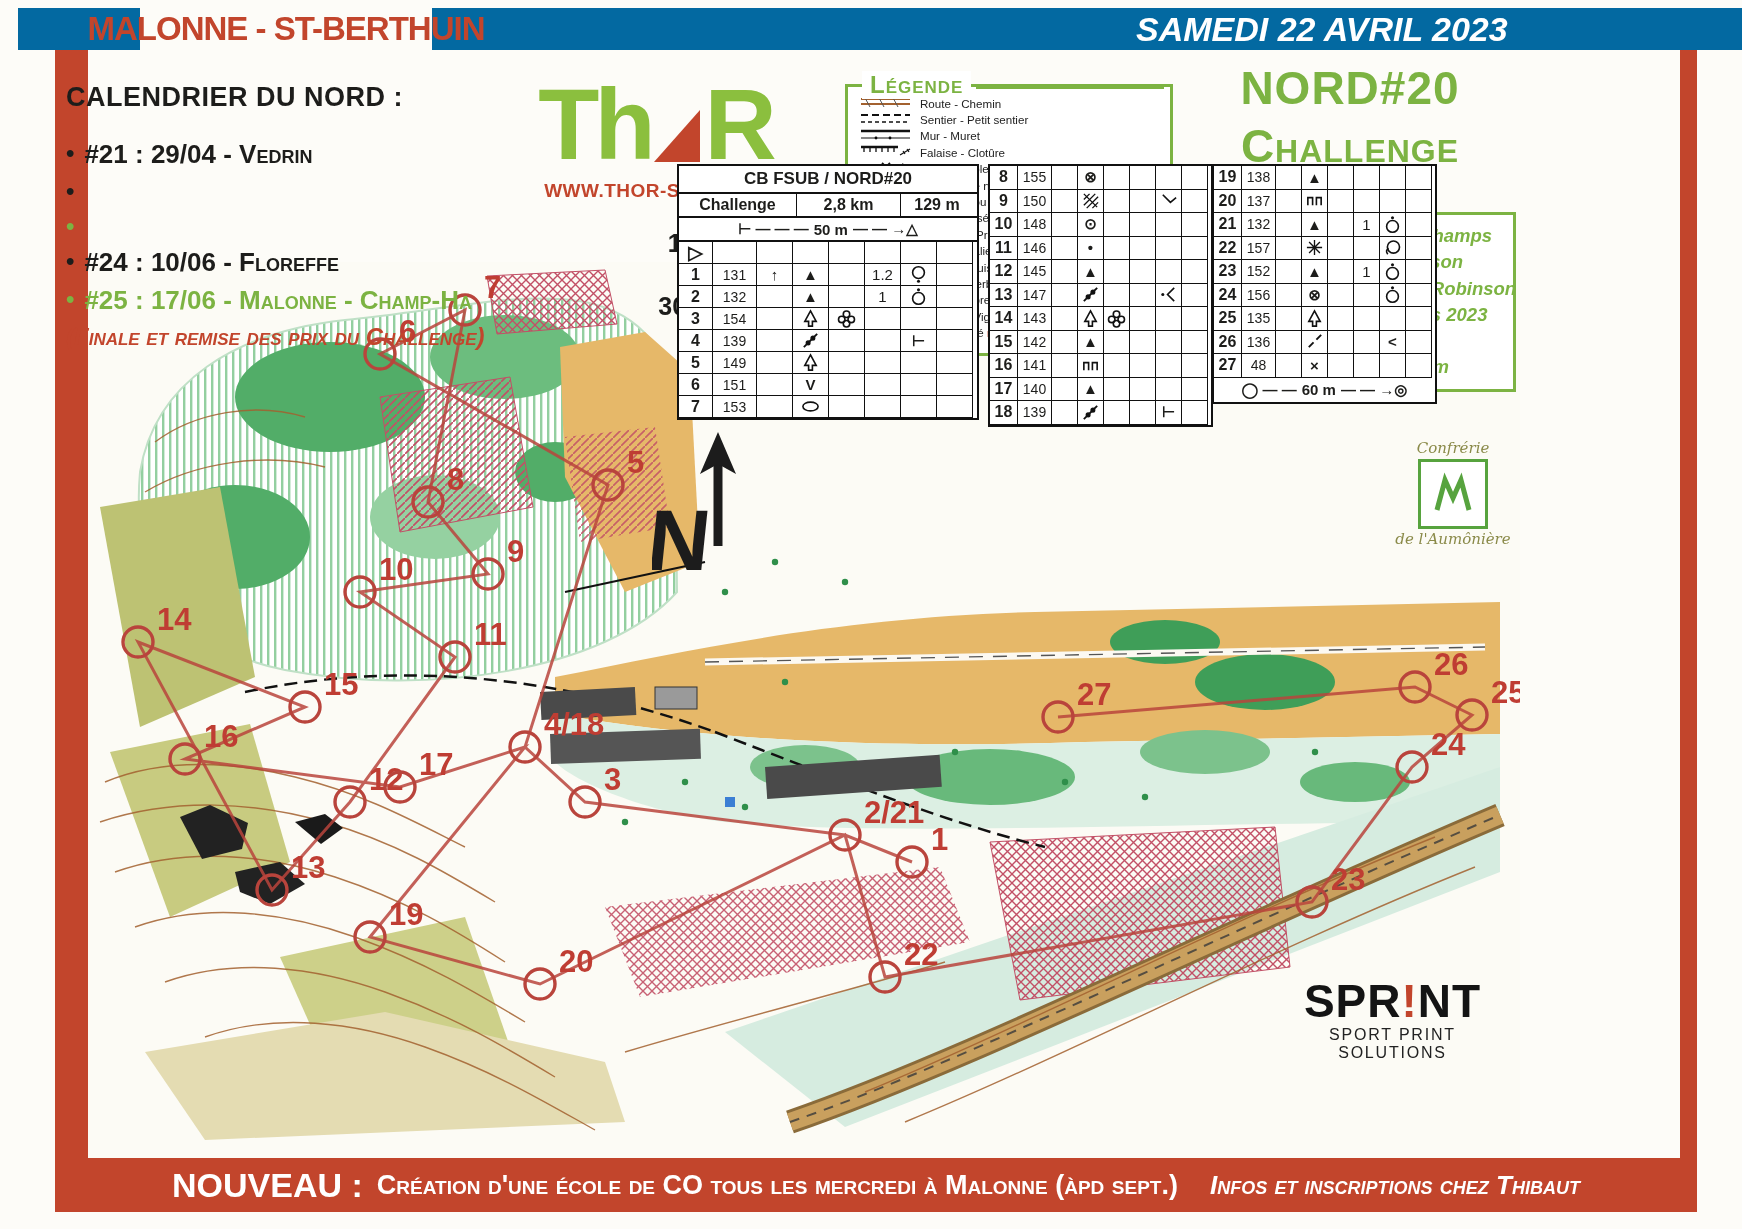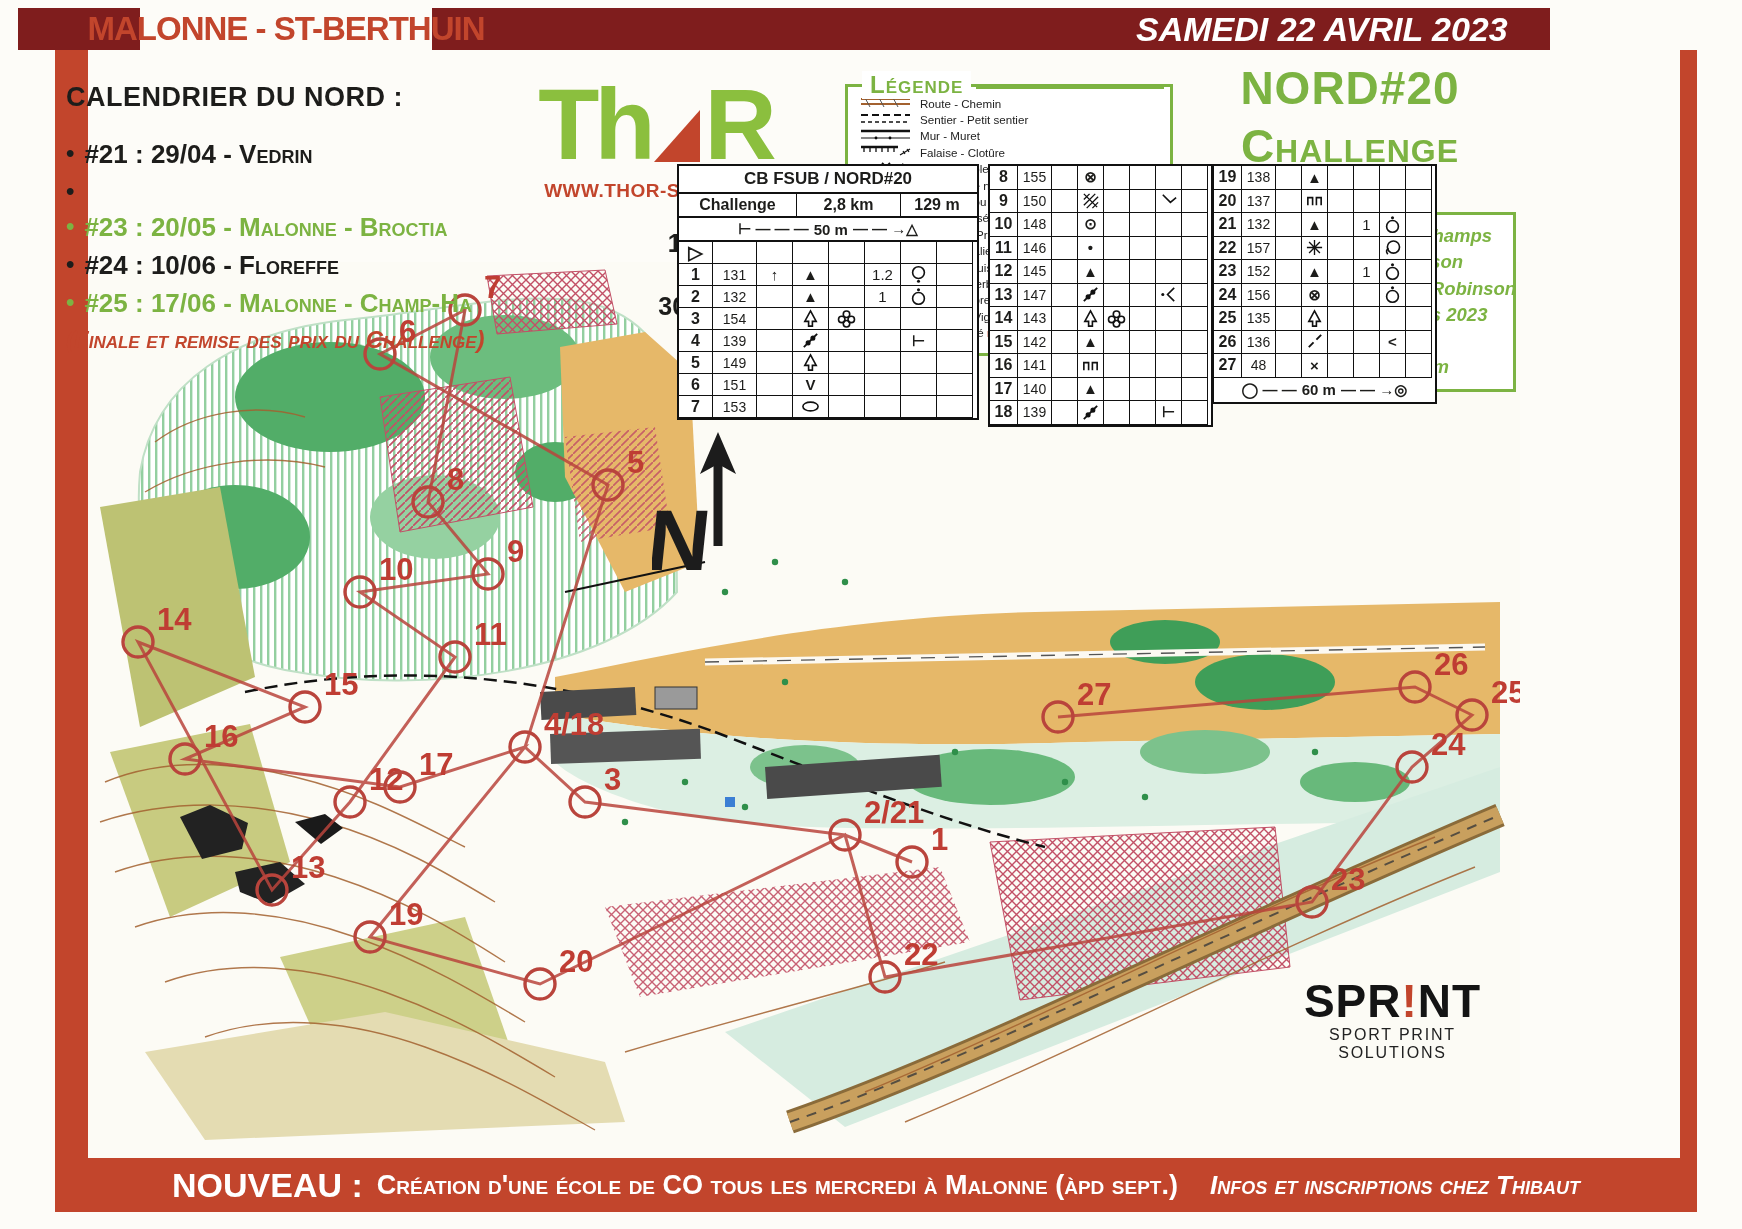--- a/index.html
+++ b/index.html
@@ -1,19 +1,19 @@
 <!DOCTYPE html>
 <html><head>
 <meta charset="utf-8">
 <style>
   html,body{margin:0;padding:0;background:#e9e7e2;}
   .page{position:relative;width:1742px;height:1229px;background:#fdfcf8;overflow:hidden;
         font-family:"Liberation Sans",sans-serif;color:#1d1d1b;}
   
-  .topbar{position:absolute;left:18px;top:8px;width:1532px;height:42px;background:#7f1d1d;}
+  .topbar{position:absolute;left:18px;top:8px;width:1724px;height:42px;background:#0369a1;}
   .title-window{position:absolute;left:122px;top:0;width:292px;height:42px;background:#fdfcf8;
         display:flex;align-items:center;justify-content:center;}
   .title-window span{color:#c2452c;font-weight:bold;font-size:33px;letter-spacing:-1px;white-space:nowrap;}
   .topbar .date{position:absolute;left:1118px;top:2px;color:#fff;font-weight:bold;font-style:italic;
         font-size:34px;letter-spacing:0px;white-space:nowrap;}
   .frame-left{position:absolute;left:55px;top:50px;width:33px;height:1110px;background:#c2452c;}
   .frame-right{position:absolute;left:1680px;top:50px;width:17px;height:1110px;background:#c2452c;}
   .bottombar{position:absolute;left:55px;top:1158px;width:1642px;height:54px;background:#c2452c;
         display:flex;align-items:center;justify-content:center;gap:14px;color:#fff;white-space:nowrap;}
   .bottombar .lead{font-size:34px;font-weight:bold;}
@@ -251,21 +251,20 @@
     <div id="cal-list">
         <div class="cal-item" style="color: rgb(29, 29, 27);">
           <span class="bullet">•</span>
           <span>#21 : 29/04 - Vedrin</span>
         </div>
         <div class="cal-item" style="color: rgb(29, 29, 27);">
           <span class="bullet">•</span>
         </div>
         <div class="cal-item" style="color: rgb(124, 179, 66);">
           <span class="bullet">•</span>
-          <span>#23 : 20/05 - Malonne - Broctia</span>
         </div>
         <div class="cal-item" style="color: rgb(29, 29, 27);">
           <span class="bullet">•</span>
           <span>#24 : 10/06 - Floreffe</span>
         </div>
         <div class="cal-item" style="color: rgb(124, 179, 66);">
           <span class="bullet">•</span>
           <span>#25 : 17/06 - Malonne - Champ-Ha</span>
         </div>
       </div>
@@ -847,20 +846,29 @@
         <div class="cd-cell" style="height: 22.5px;"></div>
         <div class="cd-cell" style="height: 22.5px;"></div>
       </div>
       <div class="cdt-finish">
         <span>◯ — —</span>
         <span>60 m</span>
         <span>— — →◎</span>
       </div>
     </div>
 
+  <div class="confrerie">
+    <div class="script">Confrérie</div>
+    <div class="conf-box">
+      <svg width="44" height="44" viewBox="0 0 44 44">
+          <path d="M6,38 L14,8 L22,26 L30,8 L38,38" stroke="#57a33e" stroke-width="5" fill="none"></path>
+        </svg>
+    </div>
+    <div class="script">de l'Aumônière</div>
+  </div>
   <div class="sprint">
     <div class="name"><span>SPR</span><span class="bang">!</span><span>NT</span></div>
     <div class="tag">SPORT PRINT SOLUTIONS</div>
   </div>
 
   <div class="bottombar">
     <span class="lead">NOUVEAU :</span>
     <span class="body">Création d'une école de CO tous les mercredi à Malonne (àpd sept.)</span>
     <span class="tail">Infos et inscriptions chez Thibaut</span>
   </div>

